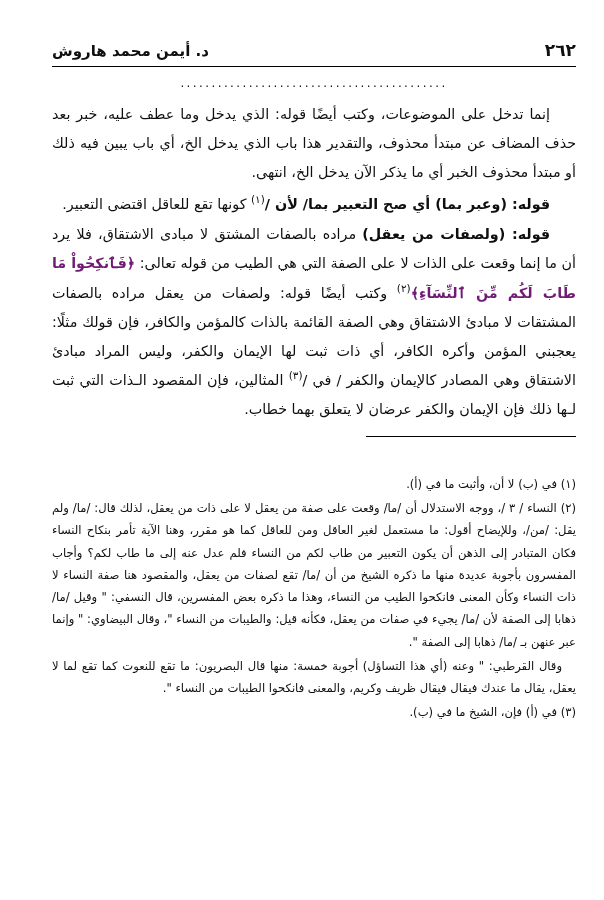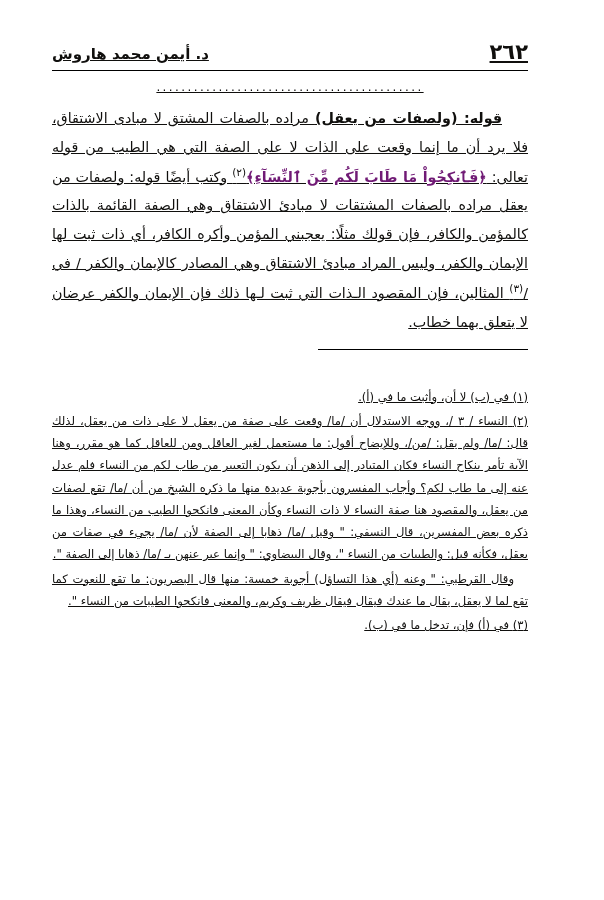--- a/index.html
+++ b/index.html
@@ -11,42 +11,41 @@
     width: 604px;
     height: 900px;
     font-family: "DejaVu Sans", "Liberation Sans", sans-serif;
     color: #100f0d;
     position: relative;
     overflow: hidden;
   }
   .page {
     position: absolute;
     inset: 0;
-    padding: 40px 76px 20px 52px;
+    padding: 40px 28px 20px 52px;
     box-sizing: border-box;
-    text-decoration: underline;
   }
 
   
   .header {
     display: flex;
     flex-direction: row-reverse;
     justify-content: space-between;
     align-items: baseline;
     font-weight: bold;
     font-size: 15.5px;
     letter-spacing: 0px;
     padding-bottom: 6px;
   }
   .header .author {
     font-size: 15px;
     font-weight: bold;
   }
   .header .pageno {
-    font-size: 21px;
+    font-size: 17px;
     font-weight: bold;
     letter-spacing: 1px;
   }
   .rule {
     border: none;
     border-top: 1.1px solid #000;
     margin: 0 0 0 0;
   }
 
   
@@ -123,21 +122,28 @@
   <div class="header">
     <div class="author">د. أيمن محمد هاروش</div>
     <div class="pageno">٢٦٢</div>
   </div>
   <hr class="rule">
 
   <div class="dots">...........................................</div>
 
   <div class="body">
 
+    <p class="indent">
+      <span>إنما تدخل على الموضوعات، وكتب أيضًا قوله: الذي يدخل وما عطف عليه، خبر بعد حذف المضاف عن مبتدأ محذوف، والتقدير هذا باب الذي يدخل الخ، أي باب يبين فيه ذلك أو مبتدأ محذوف الخبر أي ما يذكر الآن يدخل الخ، انتهى.</span>
+    </p>
 
+    <p class="indent">
+      <span class="kw">قوله: (وعبر بما) أي صح التعبير بما/ لأن /</span><sup class="ref">(١)</sup>
+      <span>كونها تقع للعاقل اقتضى التعبير.</span>
+    </p>
 
     <p class="indent">
       <span class="kw">قوله: (ولصفات من يعقل)</span><span> مراده بالصفات المشتق لا مبادى الاشتقاق، فلا يرد أن ما إنما وقعت على الذات لا على الصفة التي هي الطيب من قوله تعالى: </span><span class="quran">﴿فَٱنكِحُواْ مَا طَابَ لَكُم مِّنَ ٱلنِّسَآءِ﴾</span><sup class="ref">(٢)</sup><span> وكتب أيضًا قوله: ولصفات من يعقل مراده بالصفات المشتقات لا مبادئ الاشتقاق وهي الصفة القائمة بالذات كالمؤمن والكافر، فإن قولك مثلًا: يعجبني المؤمن وأكره الكافر، أي ذات ثبت لها الإيمان والكفر، وليس المراد مبادئ الاشتقاق وهي المصادر كالإيمان والكفر / في /</span><sup class="ref">(٣)</sup><span> المثالين، فإن المقصود الـذات التي ثبت لـها ذلك فإن الإيمان والكفر عرضان لا يتعلق بهما خطاب.</span>
     </p>
 
   </div>
 
   <hr class="fn-rule">
 
   <div class="footnotes">
@@ -147,17 +153,17 @@
     </p>
     <p>
       <span class="fn-num">(٢)</span>
       <span>النساء / ٣ /، ووجه الاستدلال أن /ما/ وقعت على صفة من يعقل لا على ذات من يعقل، لذلك قال: /ما/ ولم يقل: /من/، وللإيضاح أقول: ما مستعمل لغير العاقل ومن للعاقل كما هو مقرر، وهنا الآية تأمر بنكاح النساء فكان المتبادر إلى الذهن أن يكون التعبير من طاب لكم من النساء فلم عدل عنه إلى ما طاب لكم؟ وأجاب المفسرون بأجوبة عديدة منها ما ذكره الشيخ من أن /ما/ تقع لصفات من يعقل، والمقصود هنا صفة النساء لا ذات النساء وكأن المعنى فانكحوا الطيب من النساء، وهذا ما ذكره بعض المفسرين، قال النسفي: " وقيل /ما/ ذهابا إلى الصفة لأن /ما/ يجيء في صفات من يعقل، فكأنه قيل: والطيبات من النساء "، وقال البيضاوي: " وإنما عبر عنهن بـ /ما/ ذهابا إلى الصفة ".</span>
     </p>
     <p class="fn-indent">
       <span>وقال القرطبي: " وعنه (أي هذا التساؤل) أجوبة خمسة: منها قال البصريون: ما تقع للنعوت كما تقع لما لا يعقل، يقال ما عندك فيقال فيقال ظريف وكريم، والمعنى فانكحوا الطيبات من النساء ".</span>
     </p>
     <p>
       <span class="fn-num">(٣)</span>
-      <span>في (أ) فإن، تدخل ما في (ب).</span>
+      <span>في (أ) فإن، الشيخ ما في (ب).</span>
     </p>
   </div>
 
 </div>
 
 </body></html>

